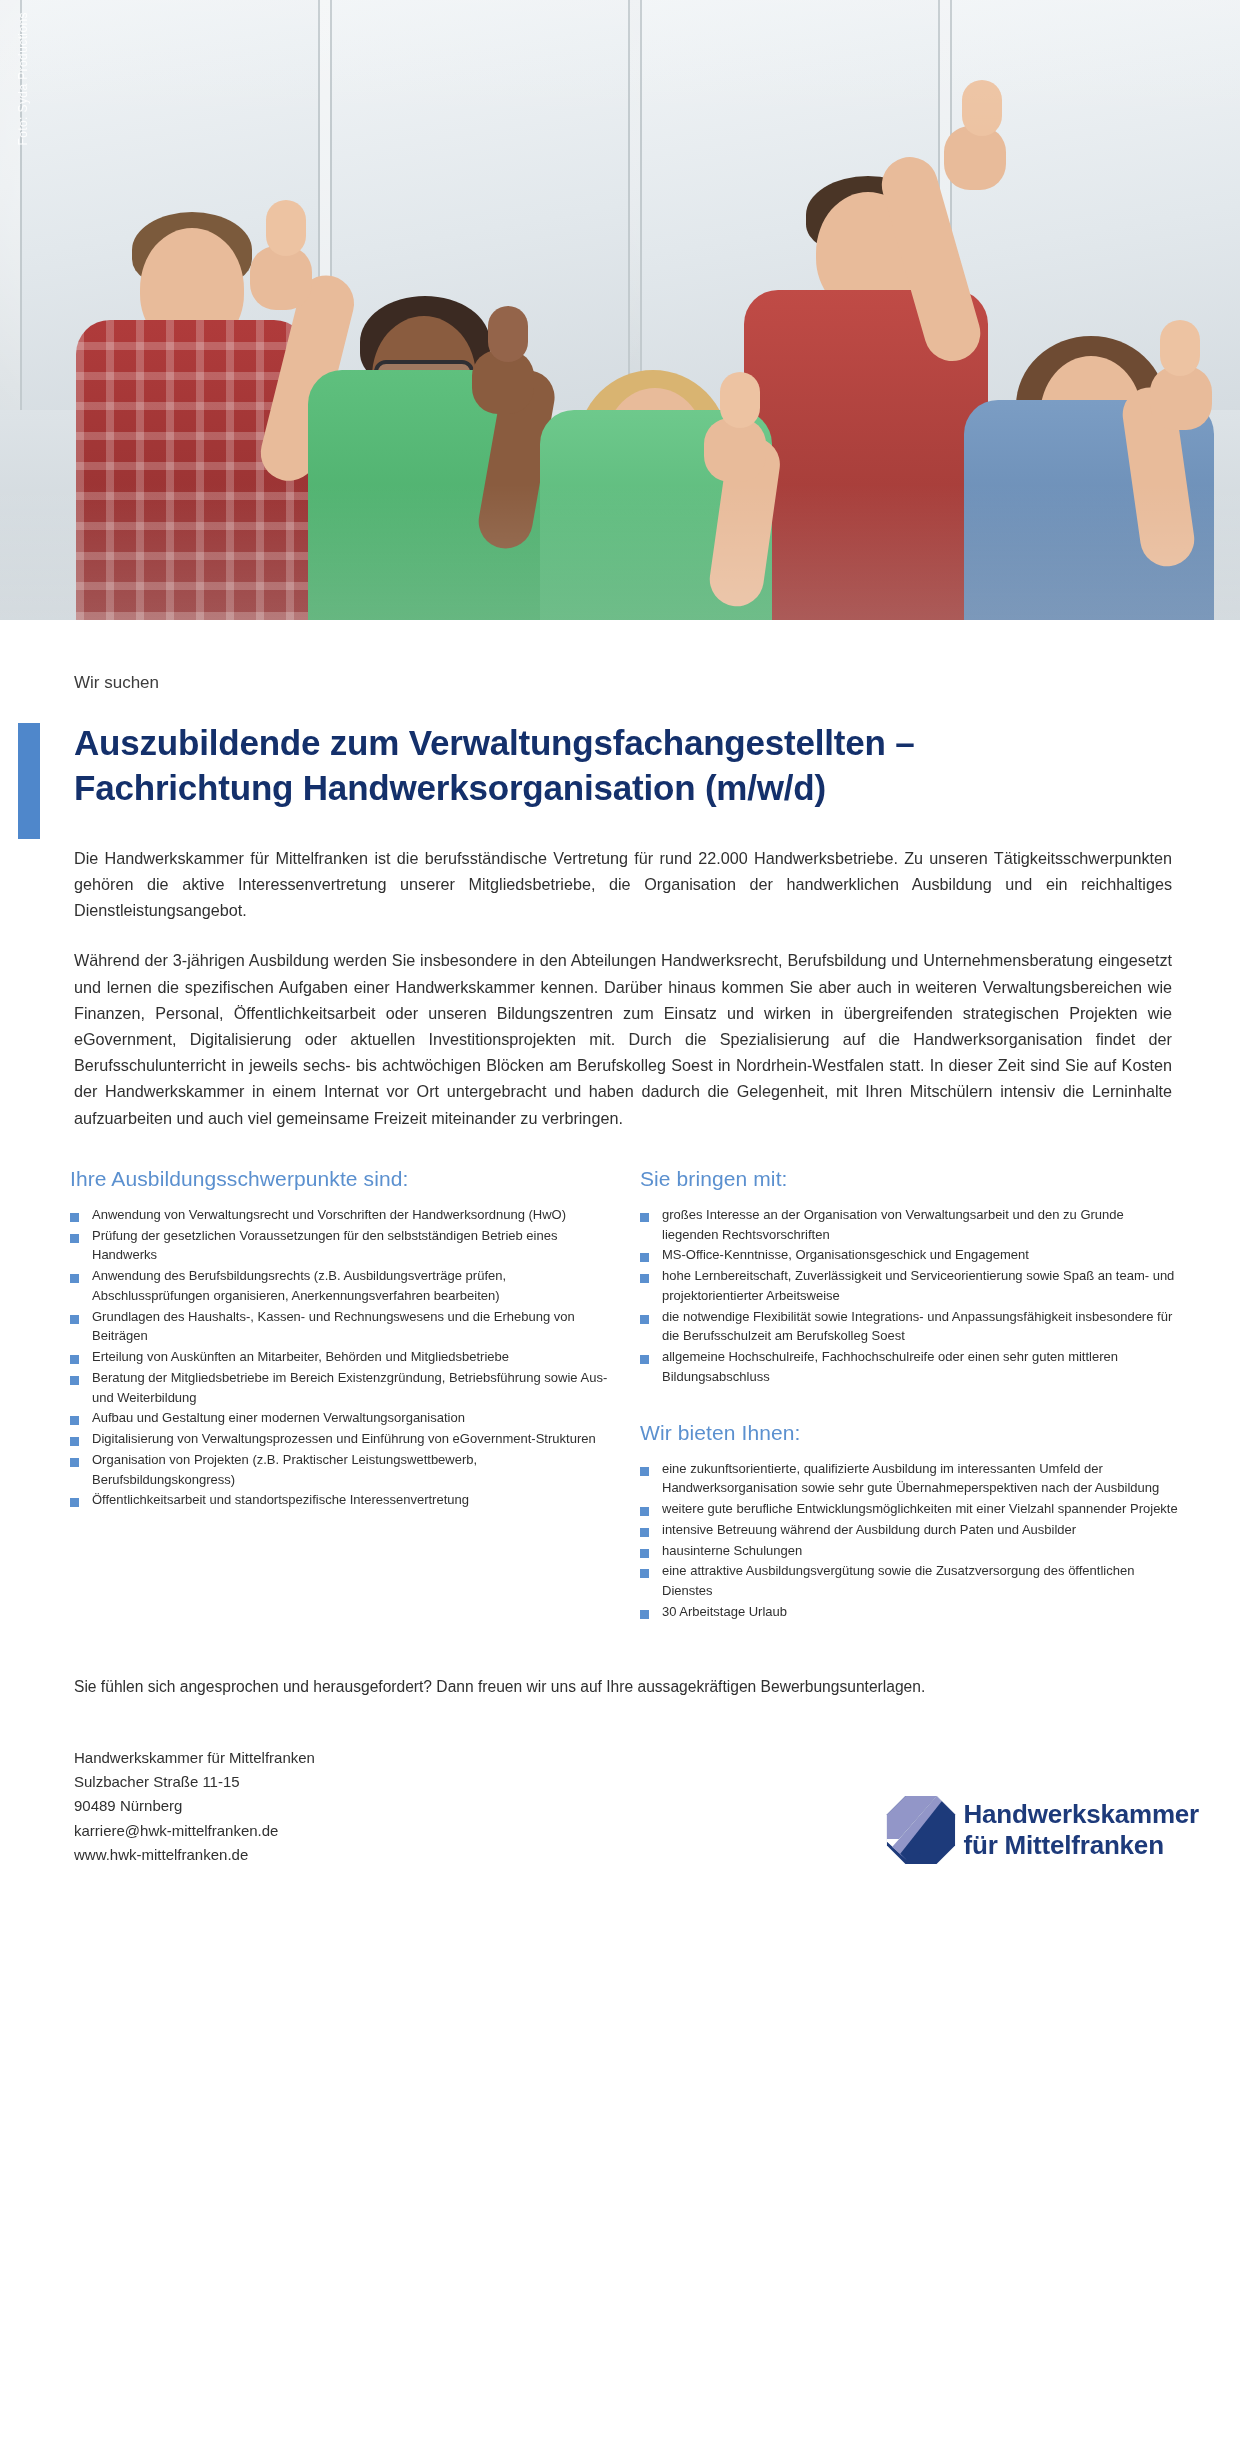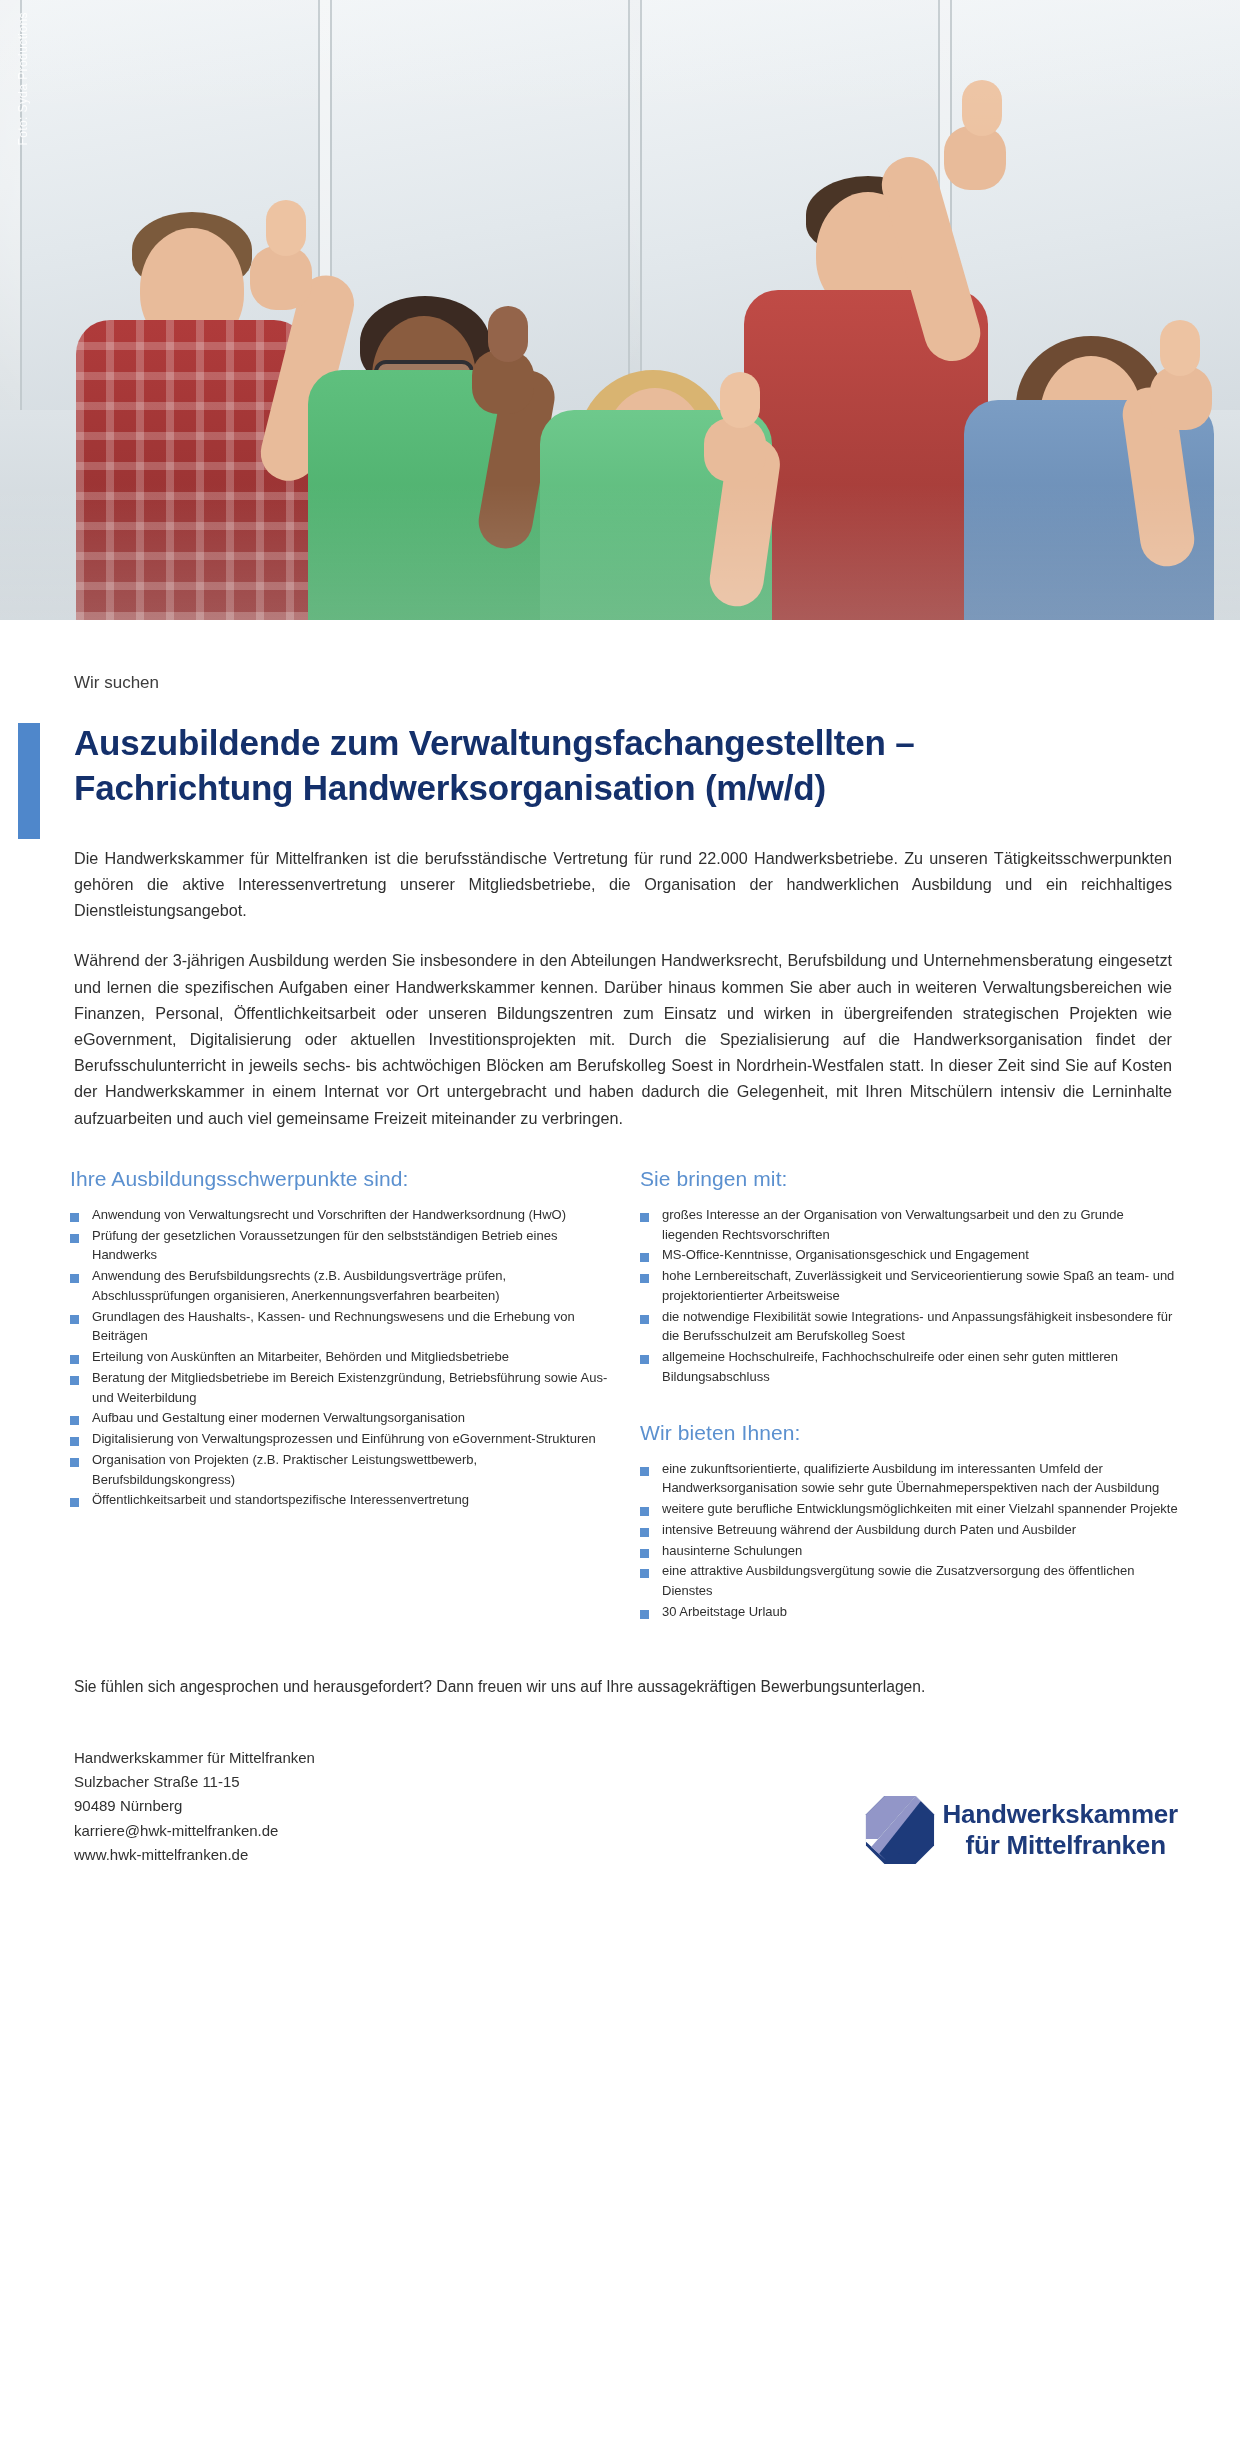--- a/index.html
+++ b/index.html
@@ -224,36 +224,36 @@
     padding: 0 60px 0 74px;
     margin-top: 52px;
     font-size: 15.6px;
     line-height: 1.6;
     color: #303030;
   }
   .footer {
     display: flex;
     align-items: flex-end;
     justify-content: space-between;
-    padding: 46px 62px 0 74px;
+    padding: 46px 41px 0 74px;
   }
   .addr { font-size: 15px; line-height: 1.62; color: #303030; }
   .addr div { white-space: nowrap; }
 
   .logo { display: flex; align-items: center; gap: 6px; }
   .logo-mark { width: 74px; height: 74px; flex: 0 0 auto; }
   .logo-text {
     font-size: 26px;
     line-height: 1.2;
     font-weight: 700;
     color: #1d3a7a;
     letter-spacing: -.2px;
     white-space: nowrap;
   }
-  .logo-text .l2 { display: block; margin-left: 23px; }
+  .logo-text .l2 { display: block; }
 </style>
 </head>
 <body>
 
 <div class="hero">
   <div class="hero-photo">
     <div class="pane p1"></div>
     <div class="pane p2"></div>
     <div class="pane p3"></div>
     <div class="pane p4"></div>

